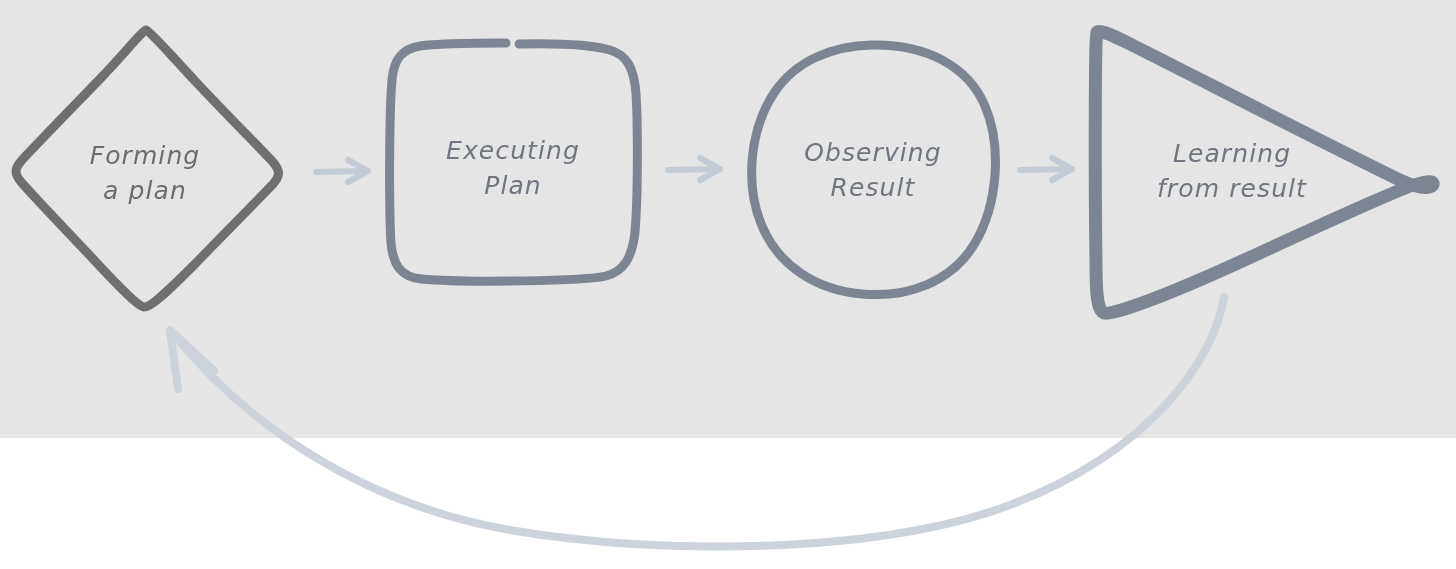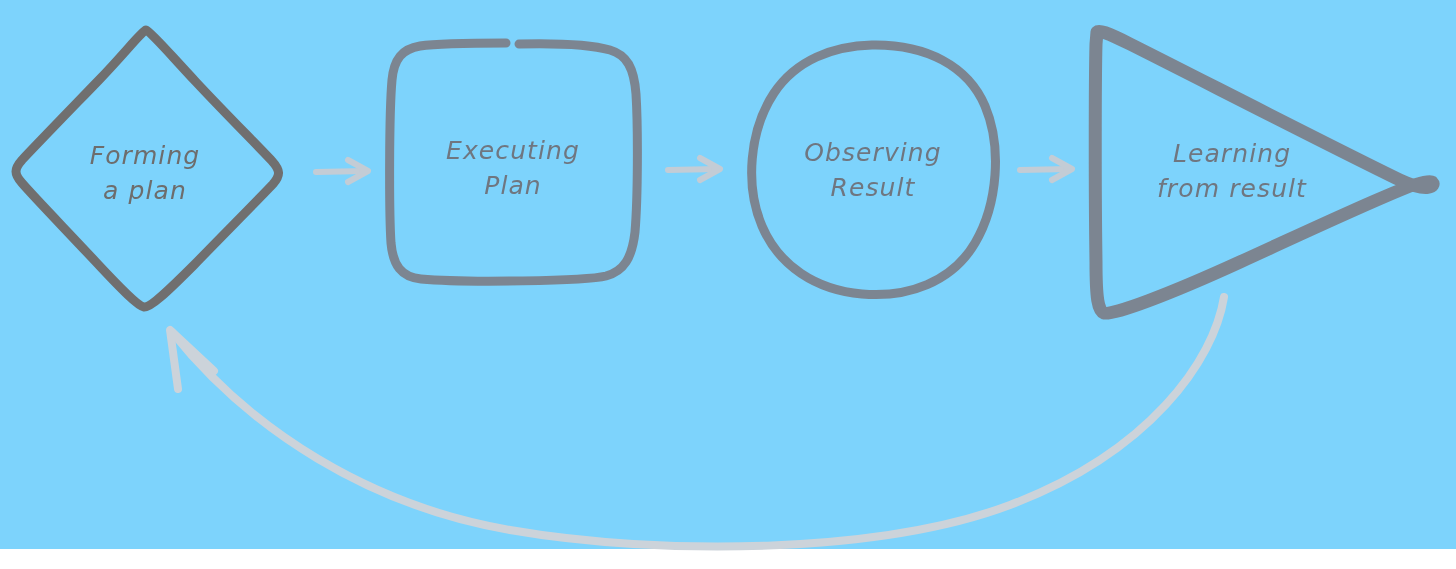--- a/index.html
+++ b/index.html
@@ -9,22 +9,22 @@
   }
   body {
     width: 1456px;
     height: 569px;
     overflow: hidden;
     font-family: "DejaVu Sans", "Liberation Sans", sans-serif;
   }
   #diagram-root {
     position: relative;
     width: 1456px;
-    height: 549px;
-    background: #7dd3fc;
+    height: 438px;
+    background: #e5e5e5;
   }
   svg.canvas {
     position: absolute;
     top: 0;
     left: 0;
     width: 1456px;
     height: 569px;
   }
   .node-label {
     font-family: "DejaVu Sans", "Liberation Sans", sans-serif;

